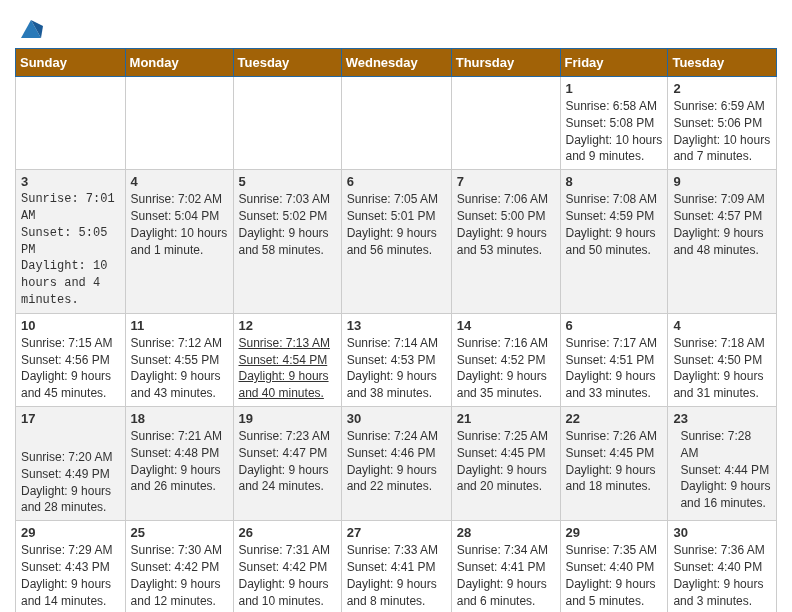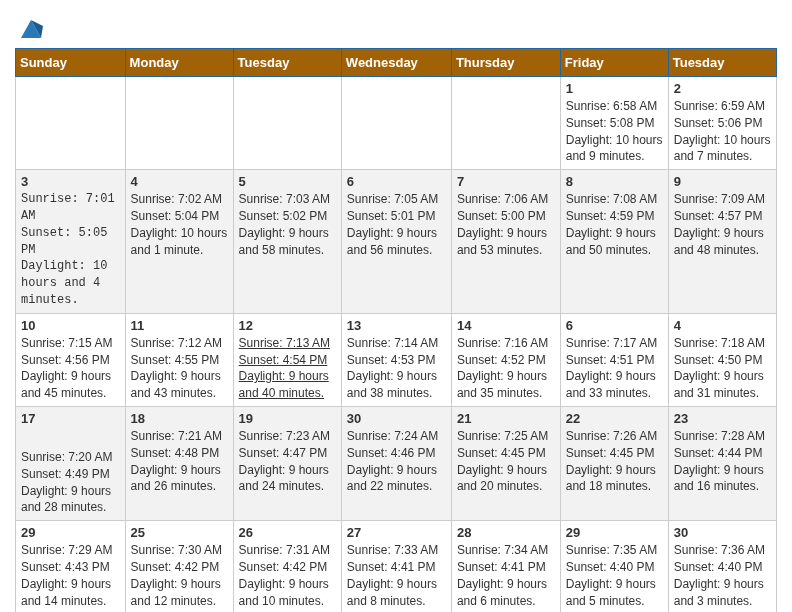--- a/index.html
+++ b/index.html
@@ -278,21 +278,21 @@
 Daylight: 9 hours and 20 minutes.</div>
           </td>
           <td>
             <span class="day-num">22</span>
             <div class="day-info" style="white-space: pre-line;">Sunrise: 7:26 AM
 Sunset: 4:45 PM
 Daylight: 9 hours and 18 minutes.</div>
           </td>
           <td>
             <span class="day-num">23</span>
-            <div class="day-info" style="white-space: pre-line;">Sunrise: 7:28 AM
+            <div class="day-info" style="white-space: pre-line; margin-left: 7px;">Sunrise: 7:28 AM
 Sunset: 4:44 PM
 Daylight: 9 hours and 16 minutes.</div>
           </td>
         </tr>
         <tr class="row-odd">
           <td>
             <span class="day-num">29</span>
             <div class="day-info" style="white-space: pre-line;">Sunrise: 7:29 AM
 Sunset: 4:43 PM
 Daylight: 9 hours and 14 minutes.</div>

